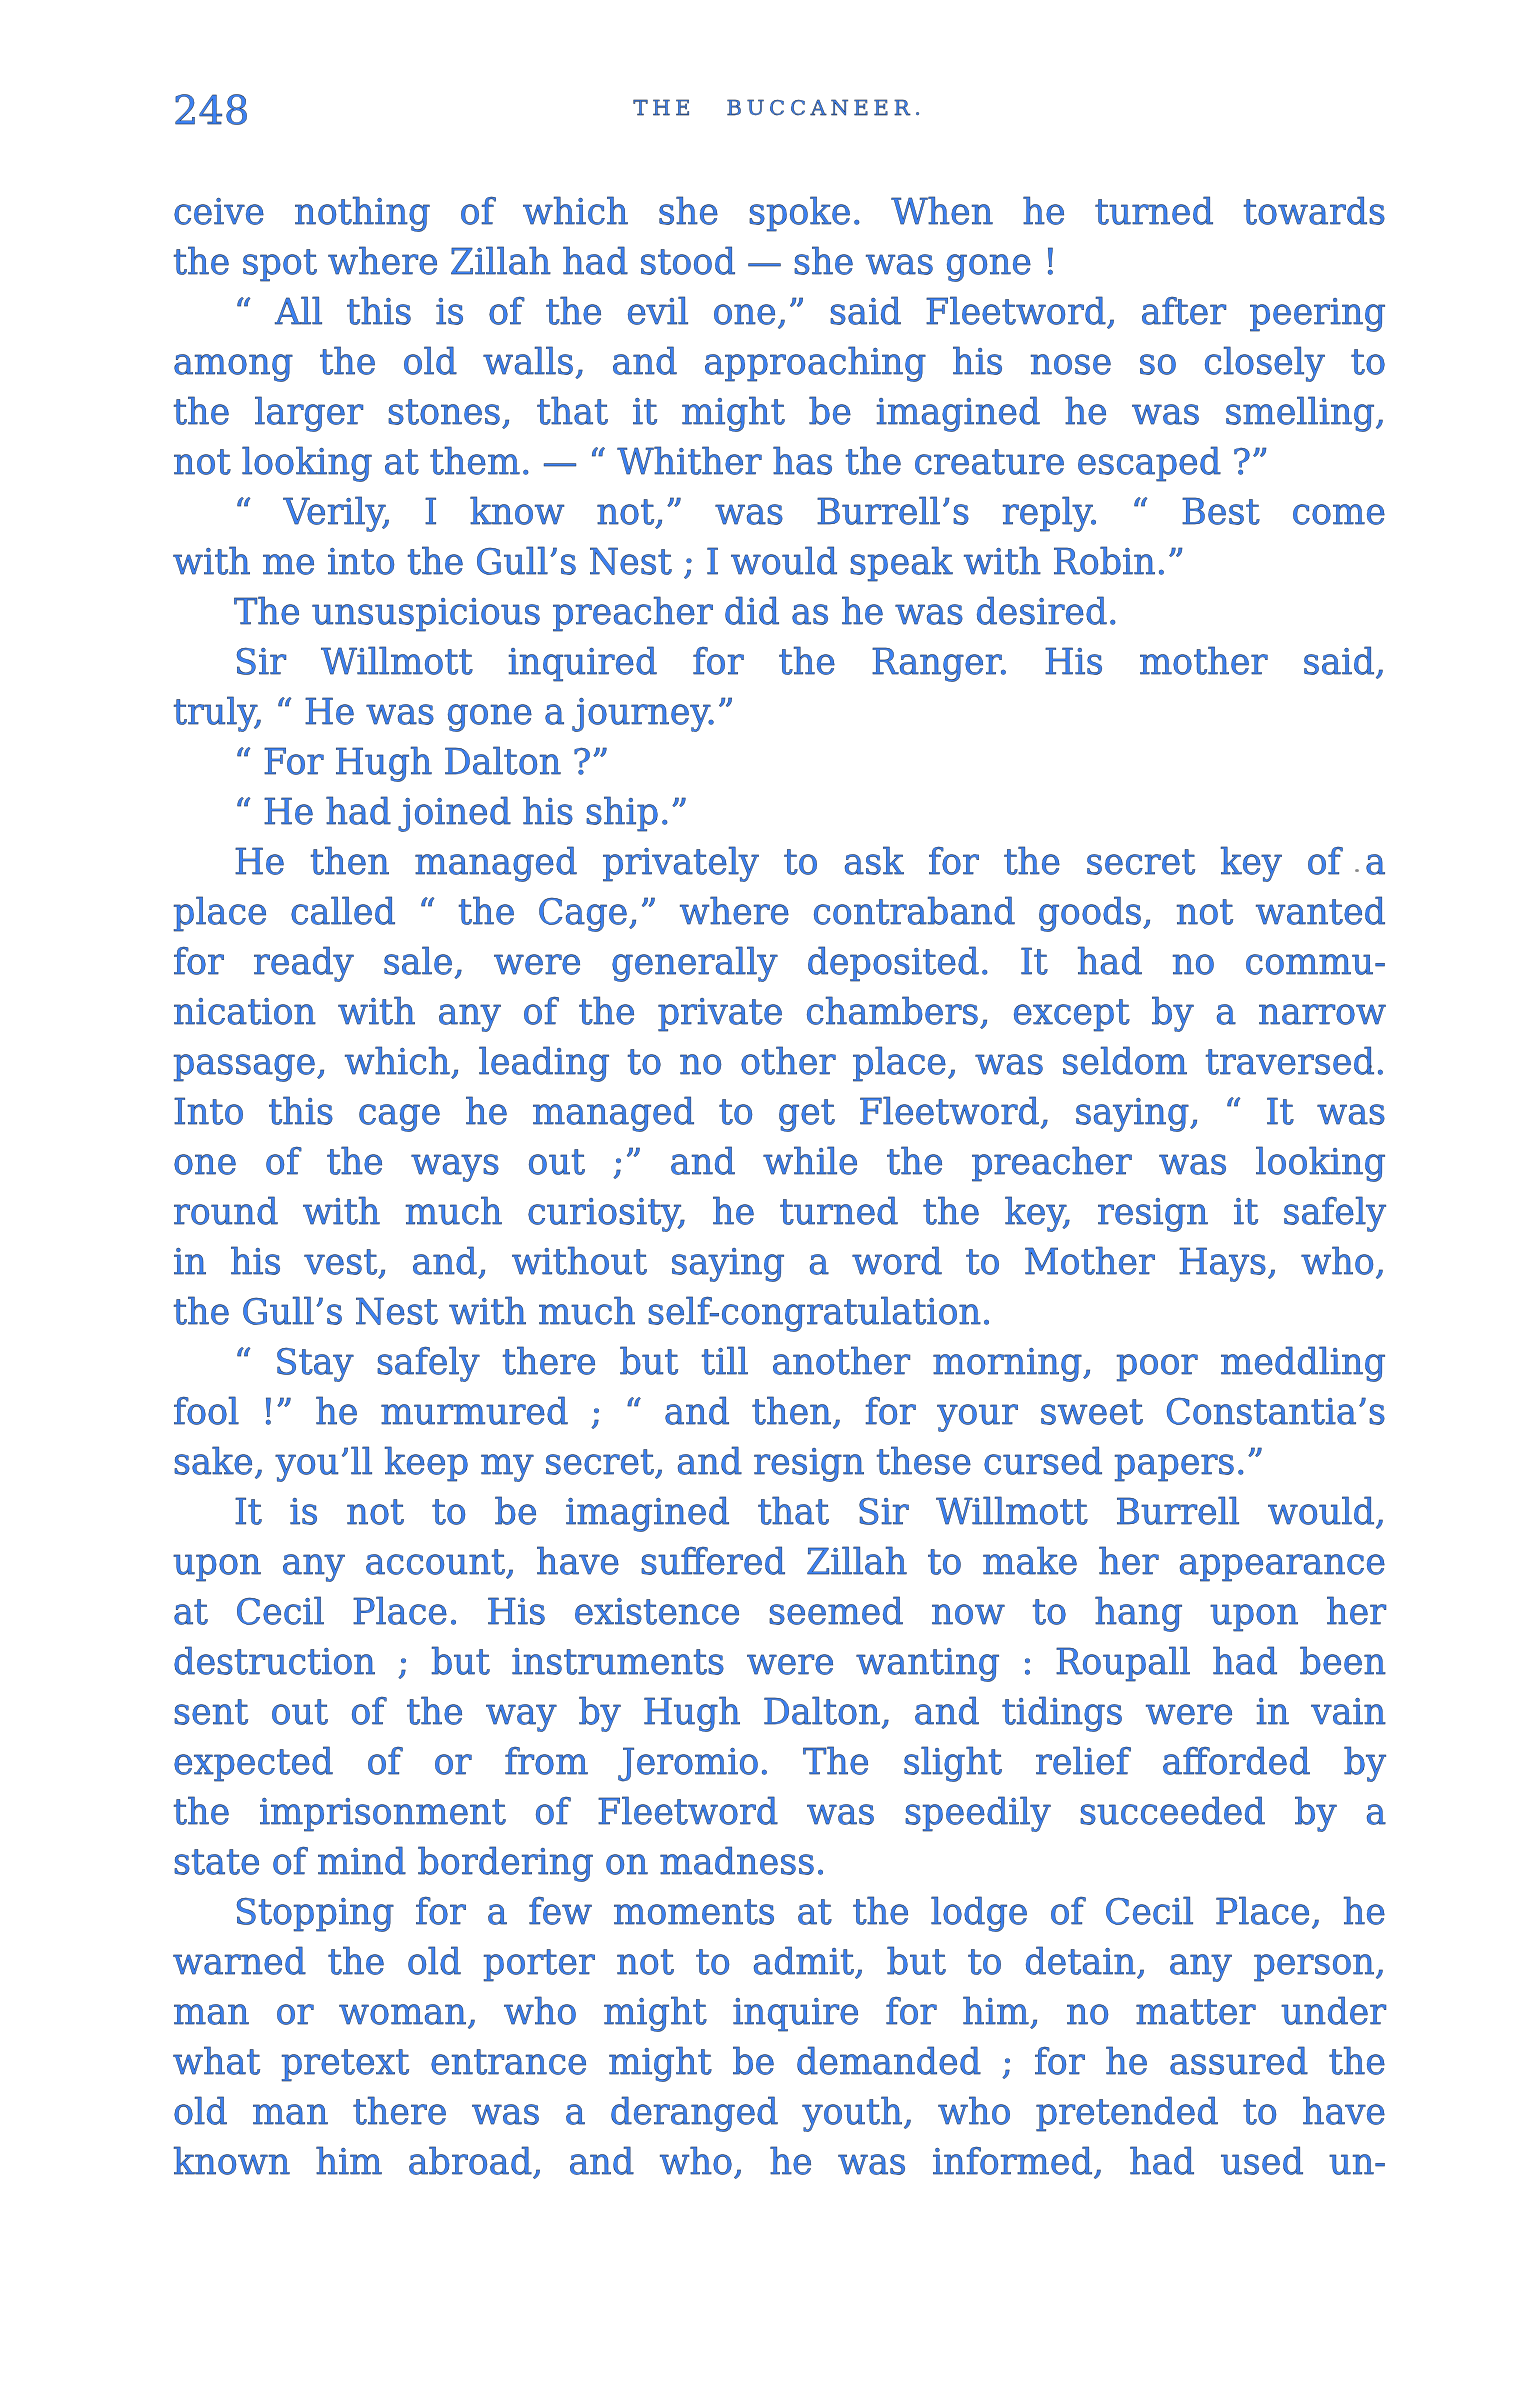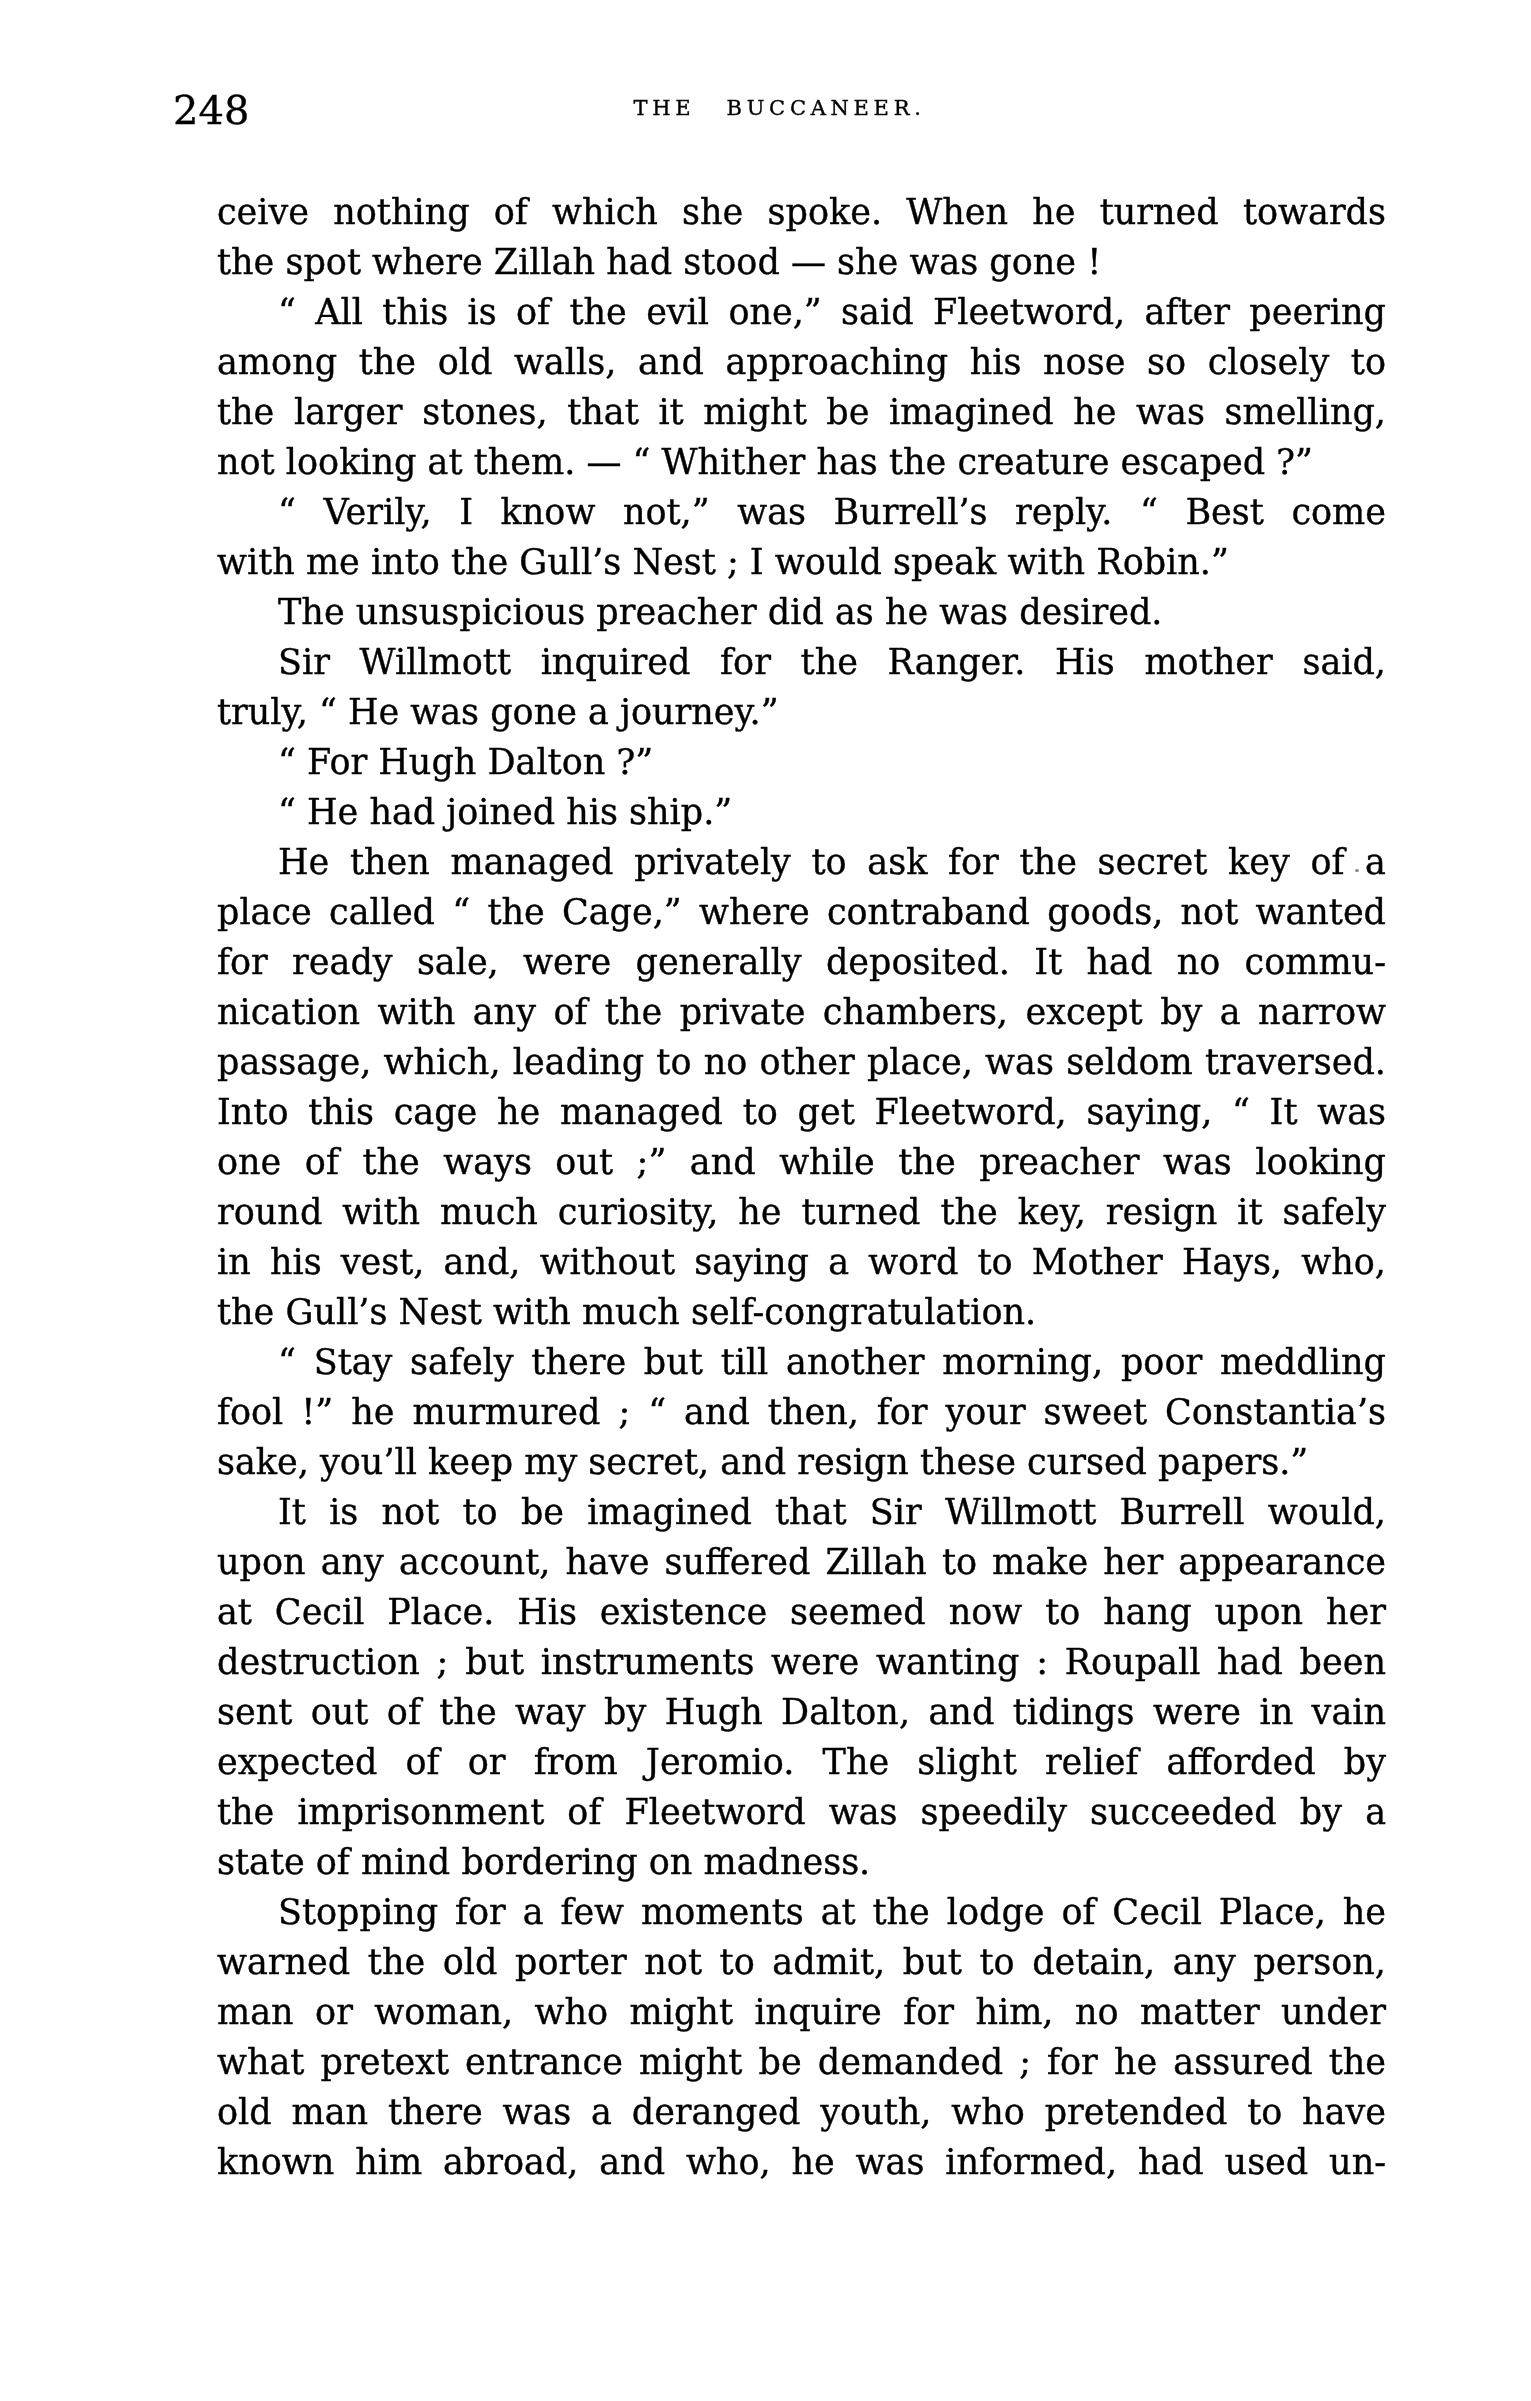--- a/index.html
+++ b/index.html
@@ -2,21 +2,21 @@
 <html style="font-size:12.4px"><head>
 <meta charset="utf-8">
 <style>
   html,body{margin:0;padding:0;background:#e8e8e8;}
   .sheet{
     position:relative;
     width:1532px;
     height:2401px;
     background:#ffffff;
     font-family:"DejaVu Serif","Liberation Serif",serif;
-    color:#000000;
+    color:#3b82f6;
     overflow:hidden;
     -webkit-text-stroke:0.4px #0b0b0b;
   }
   .header{
     position:absolute;
     top:90px;
     left:173px;
     width:1213px;
     height:47px;
   }
@@ -45,21 +45,20 @@
     width:1213px;
     font-size:35px;
     line-height:50px;
   }
   .para{margin:0;padding:0;}
   .line{
     text-align:justify;
     text-align-last:justify;
     text-justify:inter-word;
     white-space:normal;
-    margin-left:44px;
   }
   .line.last{
     text-align-last:left;
   }
   .para.indent .line:first-child{
     text-indent:61px;
   }
   .speck{
     position:absolute;
     background:#2a2a2a;

